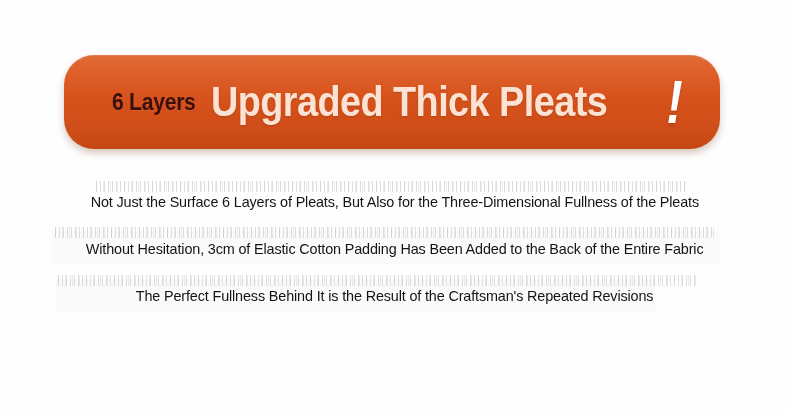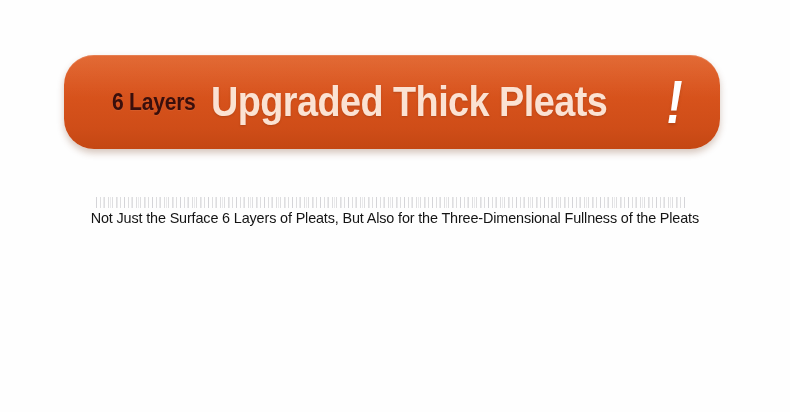--- a/index.html
+++ b/index.html
@@ -90,21 +90,21 @@
     padding-right: 14px;
     transform: scaleX(0.78);
     transform-origin: right center;
     text-shadow: 0 2px 3px rgba(120, 50, 15, 0.30);
   }
 
   
   .features {
     position: absolute;
     left: 0;
-    top: 194px;
+    top: 178px;
     width: 790px;
   }
 
   .feature-row {
     position: relative;
     height: 47px;
     display: flex;
     align-items: center;
     justify-content: center;
   }
@@ -164,17 +164,27 @@
     </div>
   </div>
 
   <div class="features">
 
     <div class="feature-row">
       <span class="noise-band noise-1"></span>
       <span class="feature-text">Not Just the Surface 6 Layers of Pleats, But Also for the Three-Dimensional Fullness of the Pleats</span>
     </div>
 
+    <div class="feature-row">
+      <span class="row-wash wash-2"></span>
+      <span class="noise-band noise-2"></span>
+      <span class="feature-text">Without Hesitation, 3cm of Elastic Cotton Padding Has Been Added to the Back of the Entire Fabric</span>
+    </div>
 
+    <div class="feature-row">
+      <span class="row-wash wash-3"></span>
+      <span class="noise-band noise-3"></span>
+      <span class="feature-text">The Perfect Fullness Behind It is the Result of the Craftsman's Repeated Revisions</span>
+    </div>
 
 
   </div>
 </div>
 
 </body></html>

